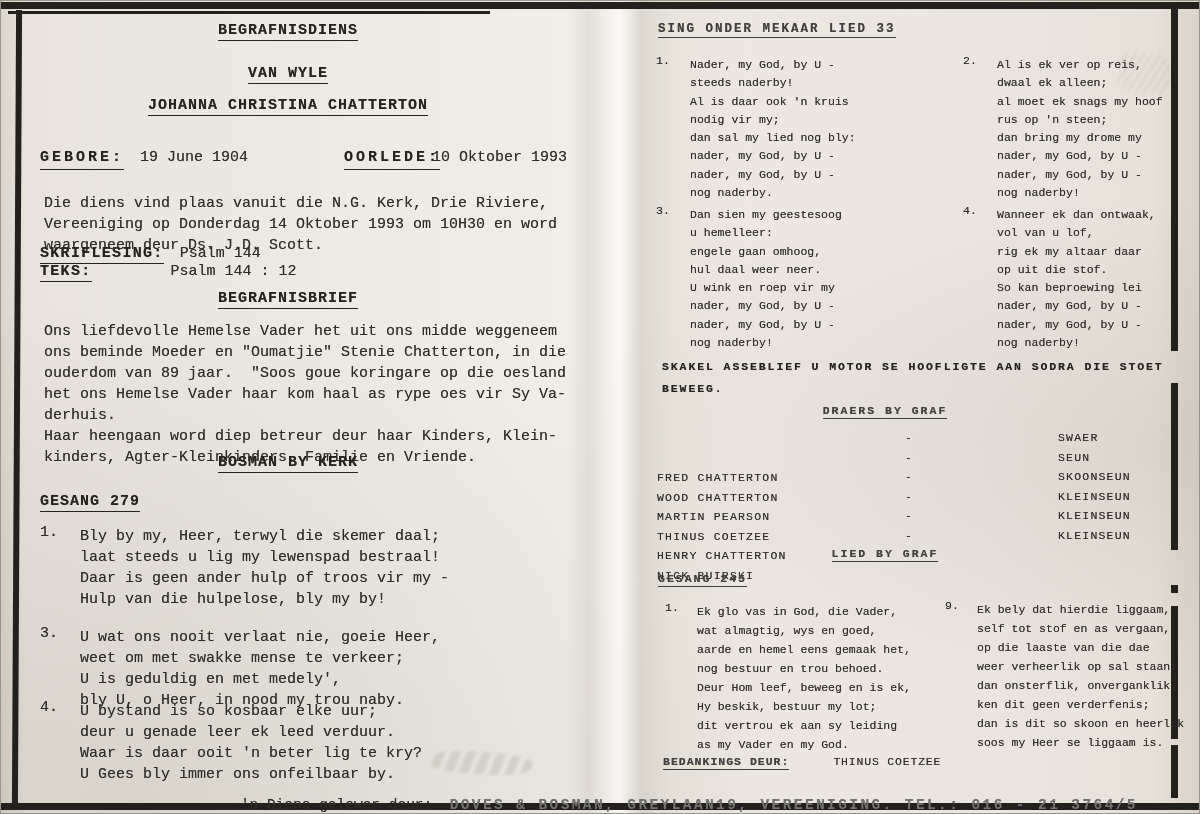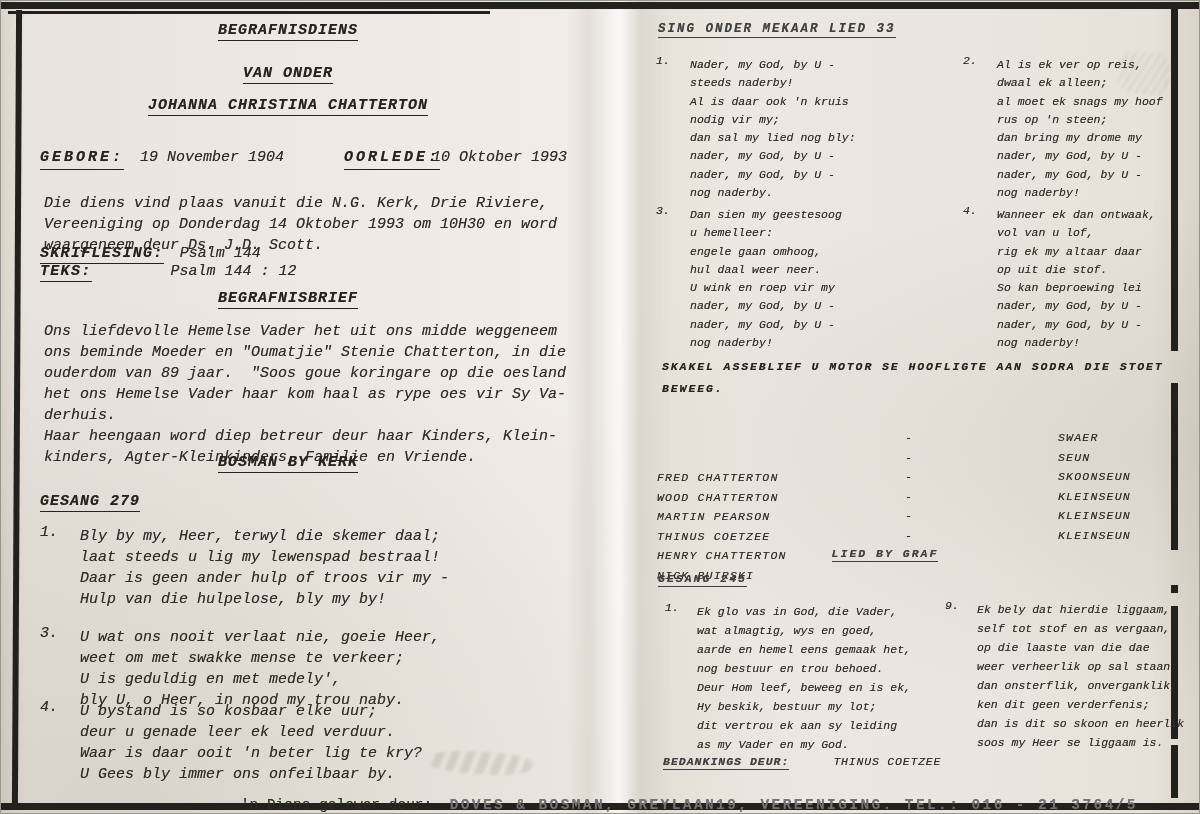--- a/index.html
+++ b/index.html
@@ -26,21 +26,21 @@
     background:linear-gradient(90deg, rgba(160,150,135,0) 0%, rgba(160,150,135,.18) 22%, rgba(255,255,255,.55) 50%, rgba(150,140,125,.22) 70%, rgba(160,150,135,0) 100%);
   }
   .outer-border{position:absolute;inset:0;border:1px solid #9a958b;pointer-events:none;}
   .bar{position:absolute;background:var(--frame);}
   .top-bar{left:0;top:2px;width:1200px;height:7px;}
   .top-thin{left:8px;top:11px;width:482px;height:3px;}
   .bottom-bar{left:0;top:803px;width:1200px;height:7px;}
   .left-frame{left:14px;top:10px;width:6px;height:794px;transform:rotate(.3deg);}
   .rseg{left:1171px;width:7px;}
 
-  .page{position:absolute;top:0;height:726px;font-style:italic;}
+  .page{position:absolute;top:0;height:726px;}
   .page-left{left:38px;width:534px;font-size:15px;line-height:21px;}
   .page-right{left:655px;width:534px;font-size:11.5px;line-height:18.3px;}
   .blk{position:absolute;}
   .center{text-align:center;width:500px;}
   .u{border-bottom:1.6px solid currentColor;padding-bottom:1px;}
   .hd{font-weight:700;letter-spacing:1px;color:#26231f;}
   .hd-r{font-weight:700;letter-spacing:2px;color:#404040;}
   .label-wide{letter-spacing:3px;}
   .label-med{letter-spacing:1.3px;}
   .lines{white-space:pre;margin:4px;font:inherit;}
@@ -83,30 +83,30 @@
   <div class="smudge smudge-a"></div>
   <div class="smudge smudge-b"></div>
 
   <div class="page page-left">
 
     <div class="blk center" style="top:20px;">
       <span class="hd u">BEGRAFNISDIENS</span>
     </div>
 
     <div class="blk center" style="top:63px;">
-      <span class="hd u">VAN ONDER</span>
+      <span class="hd u">VAN WYLE</span>
     </div>
 
     <div class="blk center" style="top:95px;">
       <span class="hd u">JOHANNA CHRISTINA CHATTERTON</span>
     </div>
 
     <div class="blk" style="top:147px;left:0;width:534px;height:21px;">
       <span class="hd u label-wide" style="position:absolute;left:2px;">GEBORE:</span>
-      <span style="position:absolute;left:102px;">19 November 1904</span>
+      <span style="position:absolute;left:102px;">19 June 1904</span>
       <span class="hd u label-wide" style="position:absolute;left:306px;">OORLEDE:</span>
       <span style="position:absolute;left:394px;">10 Oktober 1993</span>
     </div>
 
     <div class="blk lines" style="top:189px;left:2px;">Die diens vind plaas vanuit die N.G. Kerk, Drie Riviere,
 Vereeniging op Donderdag 14 Oktober 1993 om 10H30 en word
 waargeneem deur Ds. J.D. Scott.</div>
 
     <div class="blk" style="top:243px;left:2px;">
       <span class="hd u label-med">SKRIFLESING:</span><span style="margin-left:16px;">Psalm 144</span>
@@ -205,20 +205,23 @@
 op uit die stof.
 So kan beproewing lei
 nader, my God, by U -
 nader, my God, by U -
 nog naderby!</div>
     </div>
 
     <div class="blk notice lines" style="top:352px;left:3px;">SKAKEL ASSEBLIEF U MOTOR SE HOOFLIGTE AAN SODRA DIE STOET
 BEWEEG.</div>
 
+    <div class="blk" style="top:402px;left:0;width:460px;text-align:center;">
+      <span class="hd-r u">DRAERS BY GRAF</span>
+    </div>
 
     <div class="bearer-row" style="top:429px;">
       <span class="bearer-name">FRED CHATTERTON</span>
       <span class="bearer-dash">-</span>
       <span class="bearer-role">SWAER</span>
     </div>
     <div class="bearer-row" style="top:448.6px;">
       <span class="bearer-name">WOOD CHATTERTON</span>
       <span class="bearer-dash">-</span>
       <span class="bearer-role">SEUN</span>

